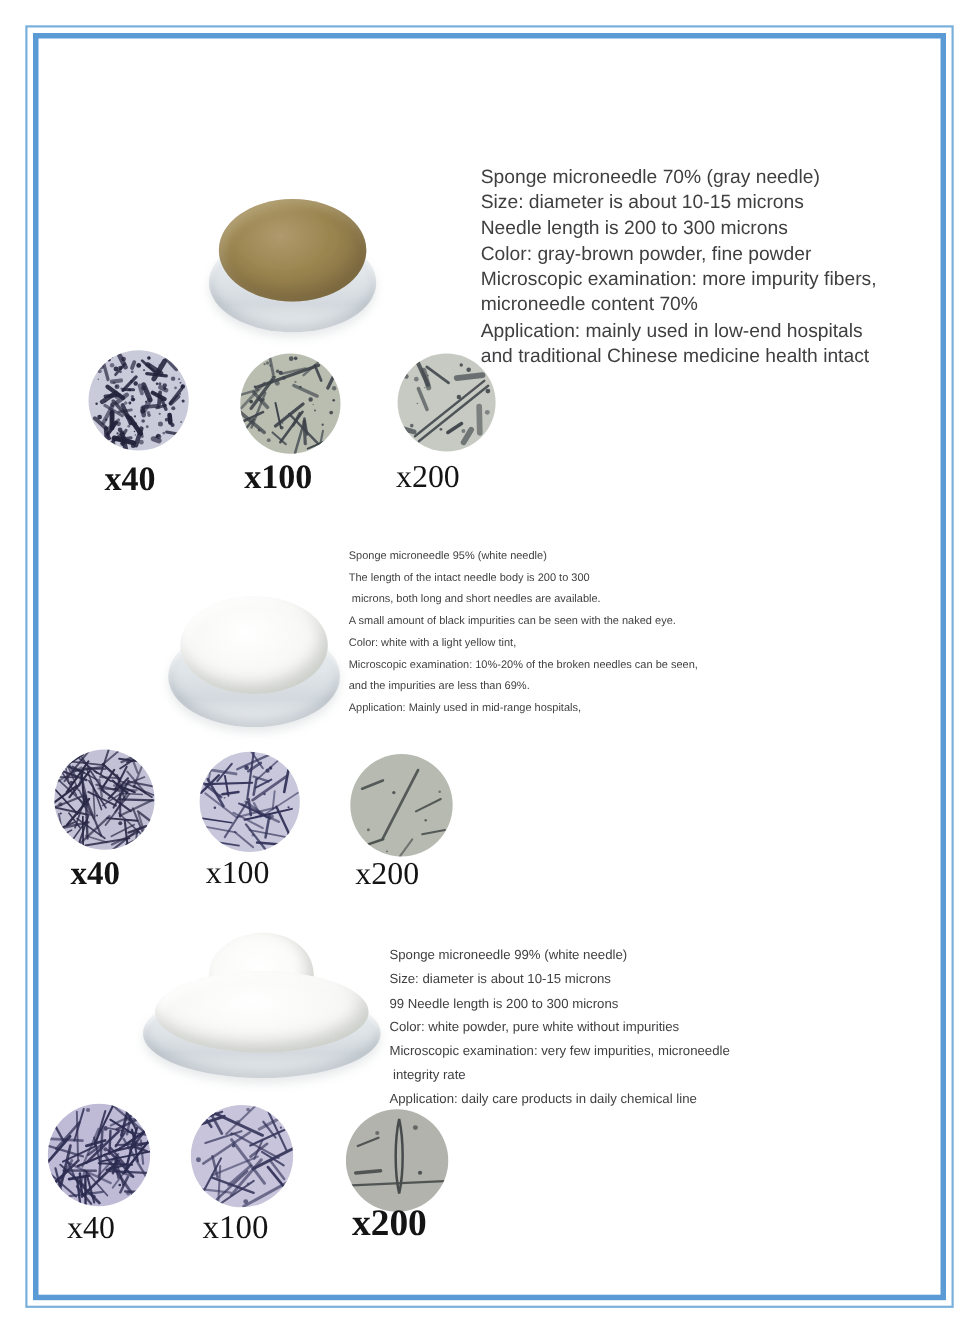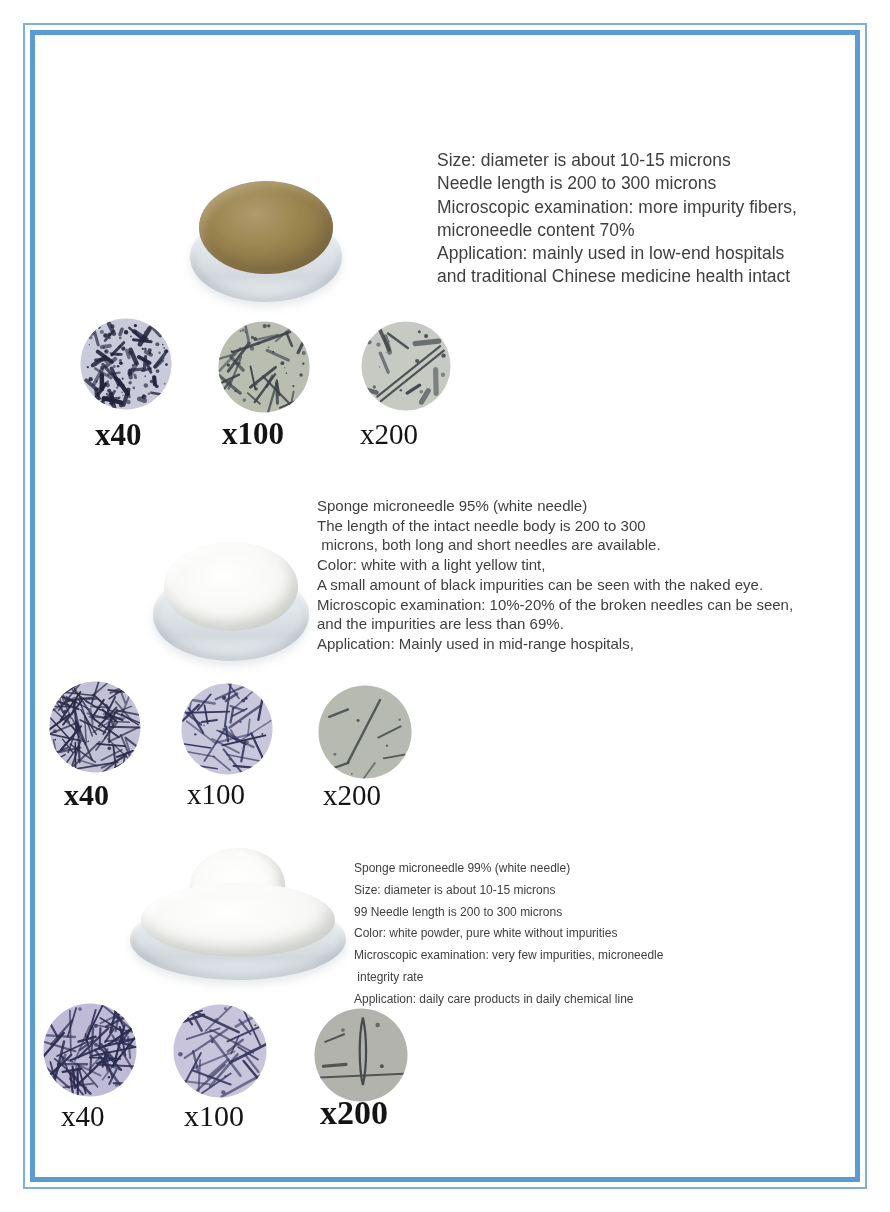--- a/index.html
+++ b/index.html
@@ -6,21 +6,21 @@
   .canvas{
     position:relative;width:890px;height:1212px;background:#ffffff;overflow:hidden;
     font-family:"Liberation Sans", sans-serif;
   }
   .frame-outer{position:absolute;inset:23px;border:2px solid #79b0dc;pointer-events:none;}
   .frame-inner{position:absolute;inset:30px;border:5px solid #5b9bd5;pointer-events:none;}
 
   .textblock{position:absolute;color:#3f3f41;}
   .ln{white-space:pre;}
   .t1{left:437px;top:149px;font-size:17.5px;line-height:23.3px;}
-  .t2{left:317px;top:496px;font-size:15px;line-height:19.7px;}
+  .t2{left:317px;top:496px;font-size:10px;line-height:19.7px;}
   .t3{left:354px;top:858px;font-size:12px;line-height:21.8px;}
 
   .dish{position:absolute;}
   .plate{
     position:absolute;left:0;right:0;top:26%;bottom:0;border-radius:50%;
     background:linear-gradient(180deg, rgba(238,242,245,.95) 0%, #e0e5e9 45%, #d3d9de 72%, #eef1f3 100%);
     box-shadow:inset 0 -6px 10px rgba(140,150,160,.38), inset 0 3px 5px rgba(255,255,255,.9), 0 5px 9px rgba(150,158,166,.22);
   }
   .powder{position:absolute;border-radius:50%;}
   .powder.brown{
@@ -56,22 +56,24 @@
   <div class="frame-outer" style="border-color: rgb(121, 176, 220);"></div>
   <div class="frame-inner" style="border-color: rgb(91, 155, 213);"></div>
 
   <div>
     <div class="dish" style="left:190px;top:180px;width:152px;height:122px;">
       <div class="plate"></div>
       <div class="powder brown"></div>
     </div>
 
     <div class="textblock t1">
+      <div class="ln">Sponge microneedle 70% (gray needle)</div>
       <div class="ln">Size: diameter is about 10-15 microns</div>
       <div class="ln">Needle length is 200 to 300 microns</div>
+      <div class="ln">Color: gray-brown powder, fine powder</div>
       <div class="ln">Microscopic examination: more impurity fibers,</div>
       <div class="ln">microneedle content 70%</div>
       <div class="ln">Application: mainly used in low-end hospitals</div>
       <div class="ln">and traditional Chinese medicine health intact</div>
     </div>
 
     <svg class="micro" style="left:80px;top:318px;width:92px;height:92px;" viewBox="0 0 100 100">
         <defs>
           <clipPath id="cp0_0">
             <circle cx="50" cy="50" r="49.5"></circle>
@@ -326,22 +328,22 @@
   <div>
     <div class="dish" style="left:153px;top:537px;width:156px;height:124px;">
       <div class="plate"></div>
       <div class="powder white d2-powder"></div>
     </div>
 
     <div class="textblock t2">
       <div class="ln">Sponge microneedle 95% (white needle)</div>
       <div class="ln">The length of the intact needle body is 200 to 300</div>
       <div class="ln"> microns, both long and short needles are available.</div>
+      <div class="ln">A small amount of black impurities can be seen with the naked eye.</div>
       <div class="ln">Color: white with a light yellow tint,</div>
-      <div class="ln">A small amount of black impurities can be seen with the naked eye.</div>
       <div class="ln">Microscopic examination: 10%-20% of the broken needles can be seen,</div>
       <div class="ln">and the impurities are less than 69%.</div>
       <div class="ln">Application: Mainly used in mid-range hospitals,</div>
     </div>
 
     <svg class="micro" style="left:49px;top:681px;width:92px;height:92px;" viewBox="0 0 100 100">
         <defs>
           <clipPath id="cp1_0">
             <circle cx="50" cy="50" r="49.5"></circle>
           </clipPath>

